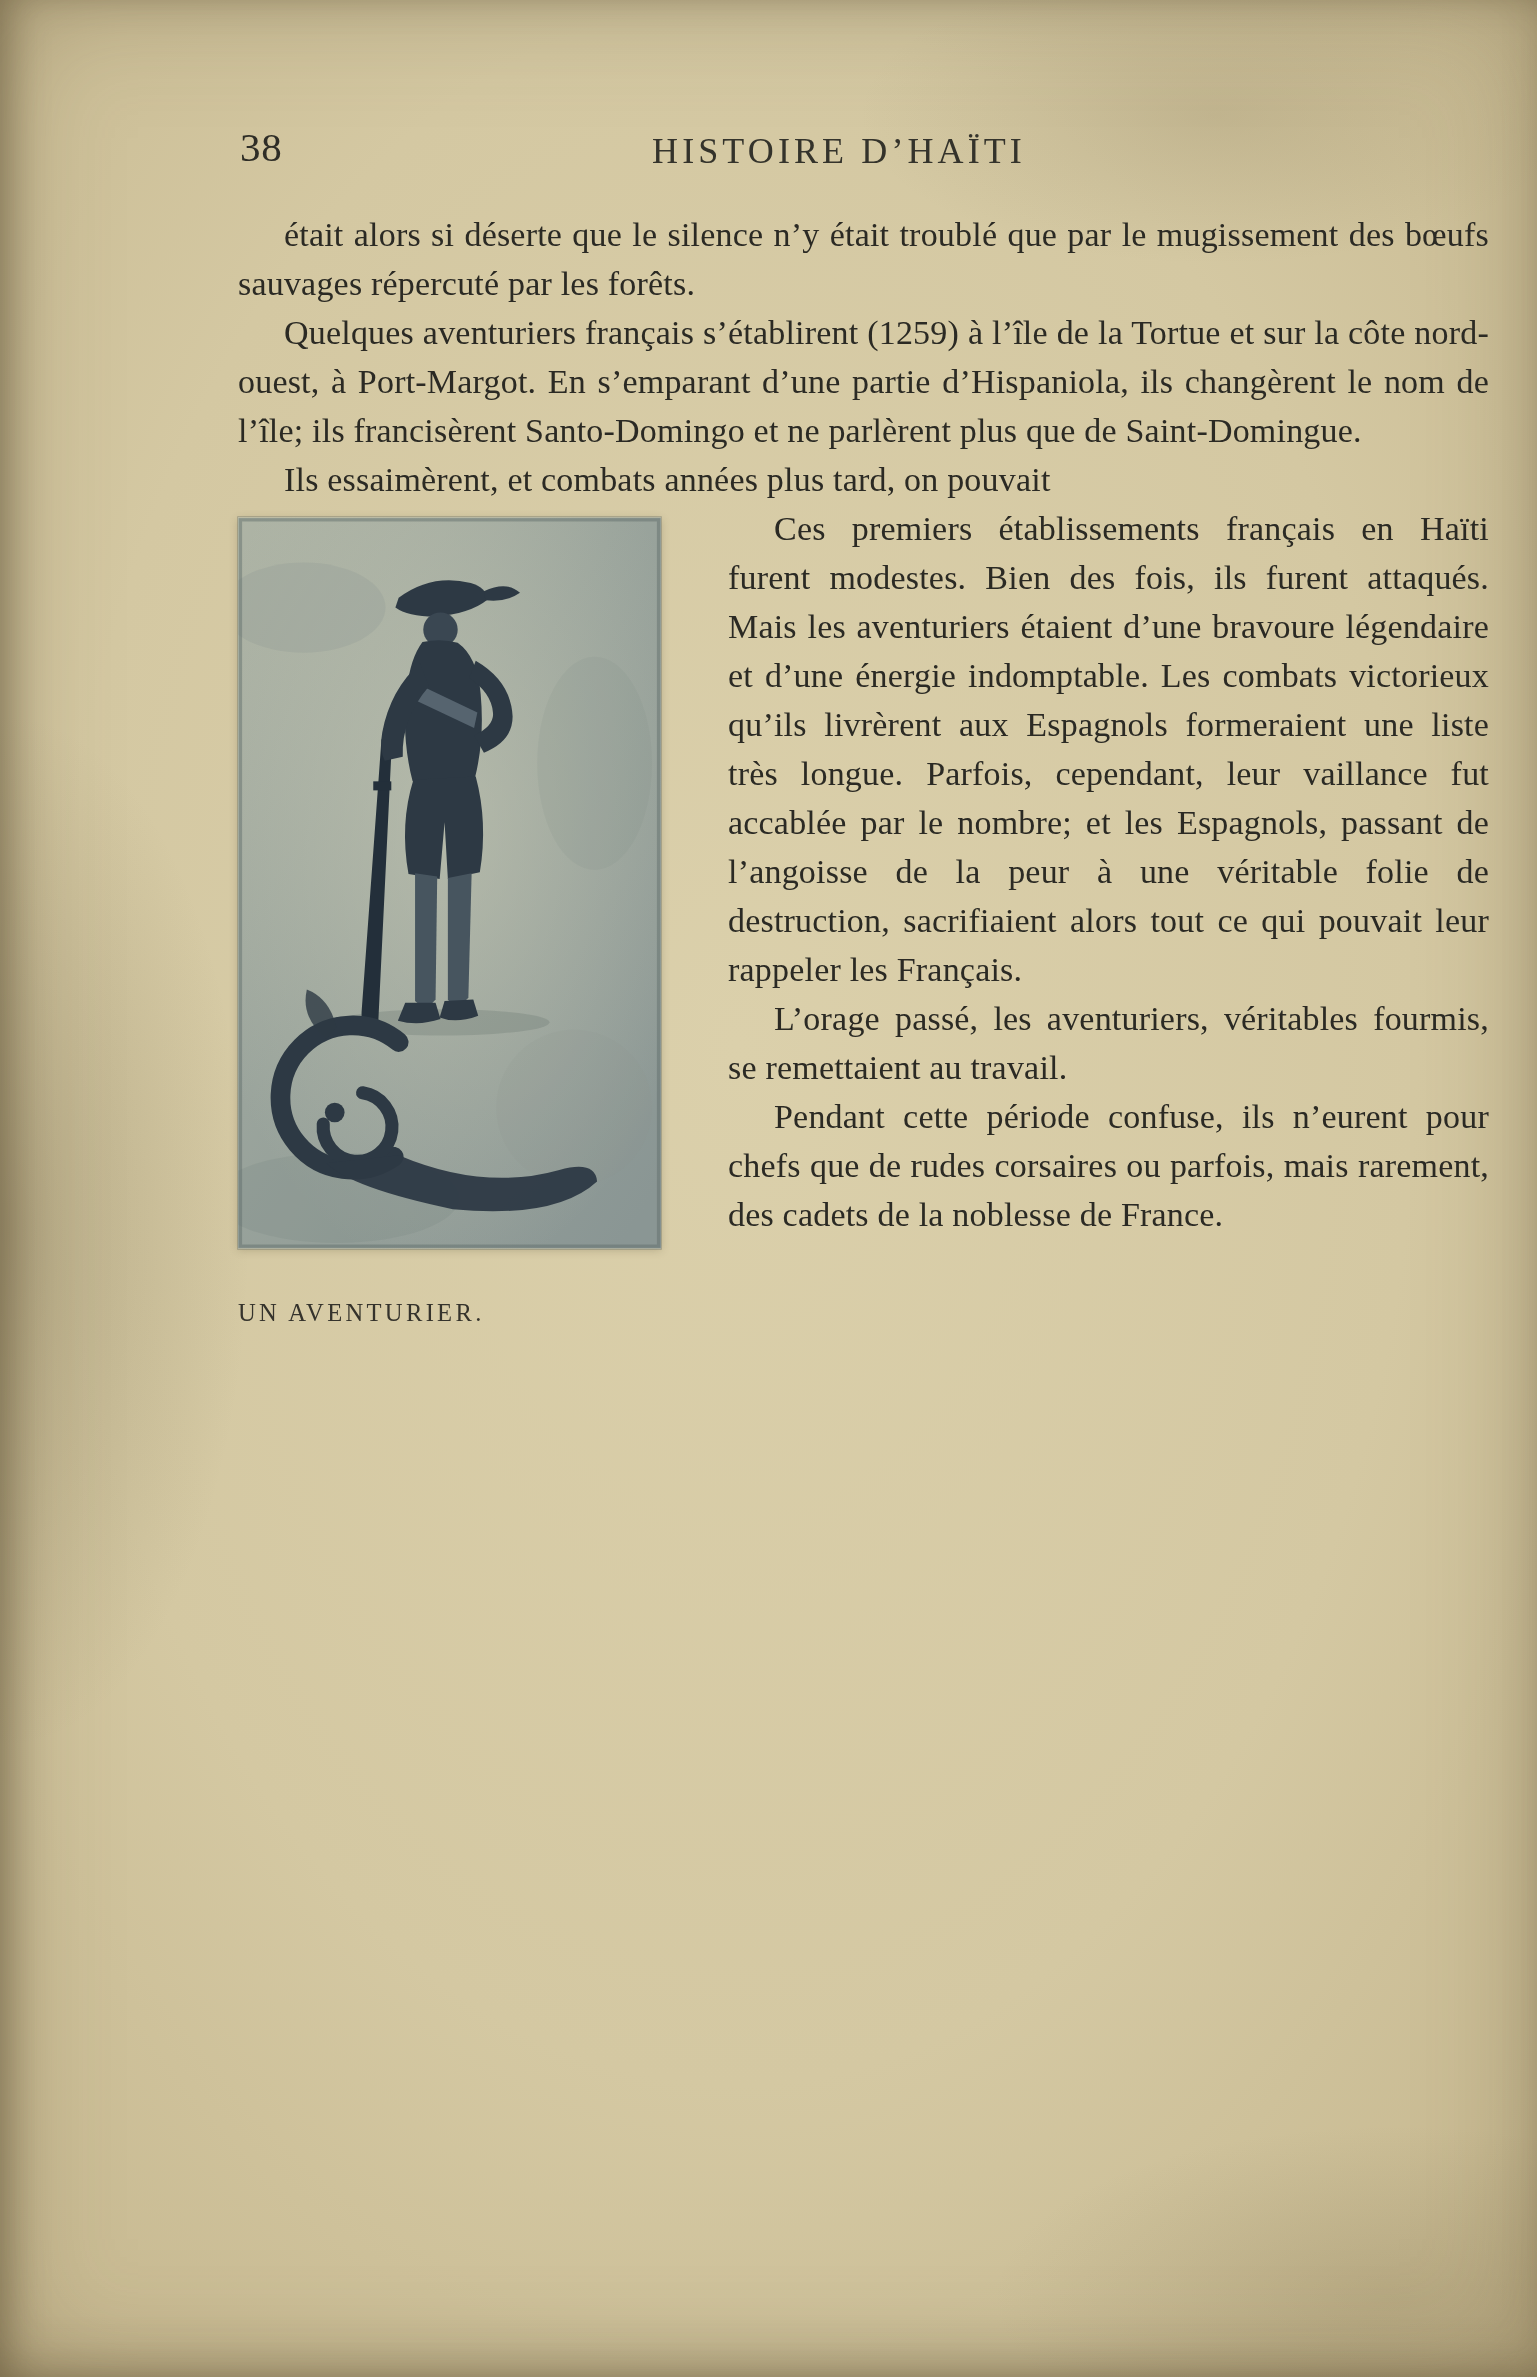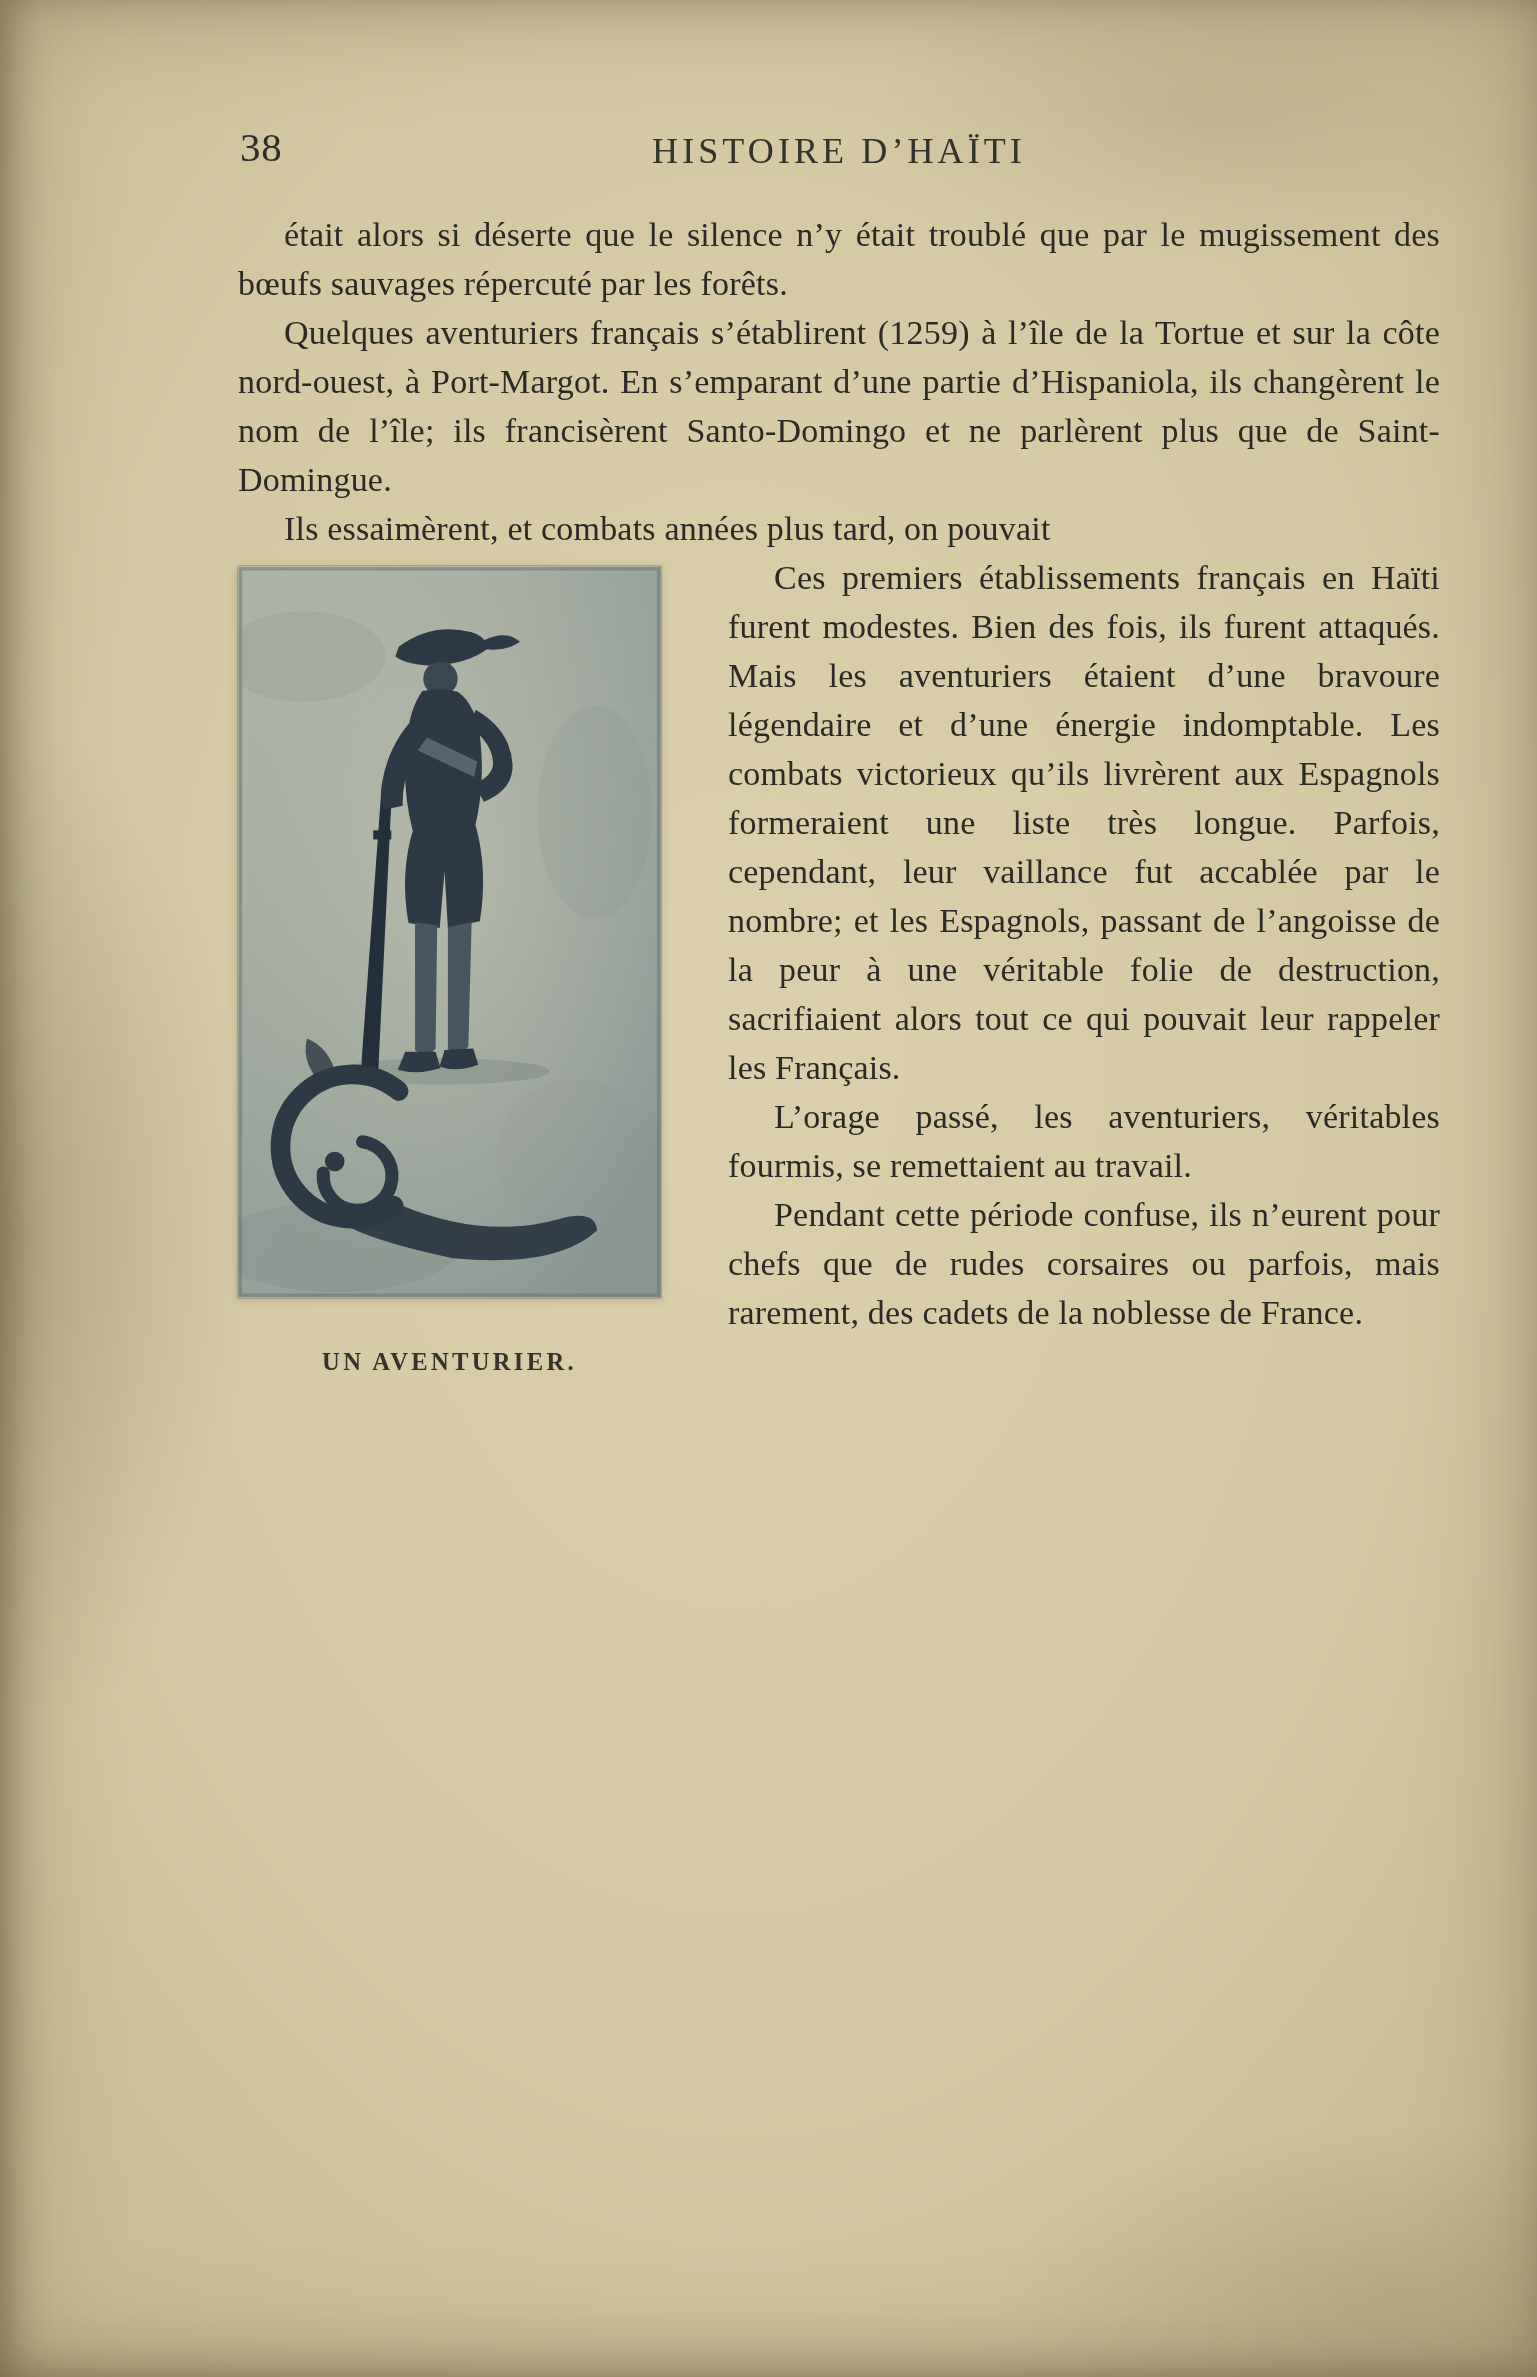--- a/index.html
+++ b/index.html
@@ -44,21 +44,21 @@
     position: absolute;
     left: 238px;
     right: 97px;
     top: 130px;
     text-align: center;
     font-size: 36px;
     letter-spacing: 4.1px;
     color: #34332b;
   }
   .text-block {
-    padding: 38px 97px 0 238px;
+    padding: 38px 48px 0 238px;
     font-size: 34px;
     line-height: 49px;
     text-align: justify;
     letter-spacing: 0.2px;
     hyphens: auto;
     color: #2b2a24;
   }
   .para {
     margin: 0;
     text-indent: 46px;
@@ -70,25 +70,24 @@
     margin: 13px 67px 21.3px 0;
     text-indent: 0;
   }
   .figure svg {
     display: block;
     box-shadow: 0 0 0 0.8px rgba(78,88,86,0.35), 0 1.6px 8.2px rgba(80,70,44,0.25);
   }
   .fig-caption {
     display: block;
     margin-top: 39px;
-    text-align: center;
+    text-align: left;
     font-size: 24.6px;
     letter-spacing: 3.3px;
     color: #35332c;
-    font-weight: bold;
   }
 </style>
 </head>
 <body>
 
 <div class="page">
 
   <div class="page-header">
     <span class="page-number">38</span>
     <span class="running-title">HISTOIRE D’HAÏTI</span>

